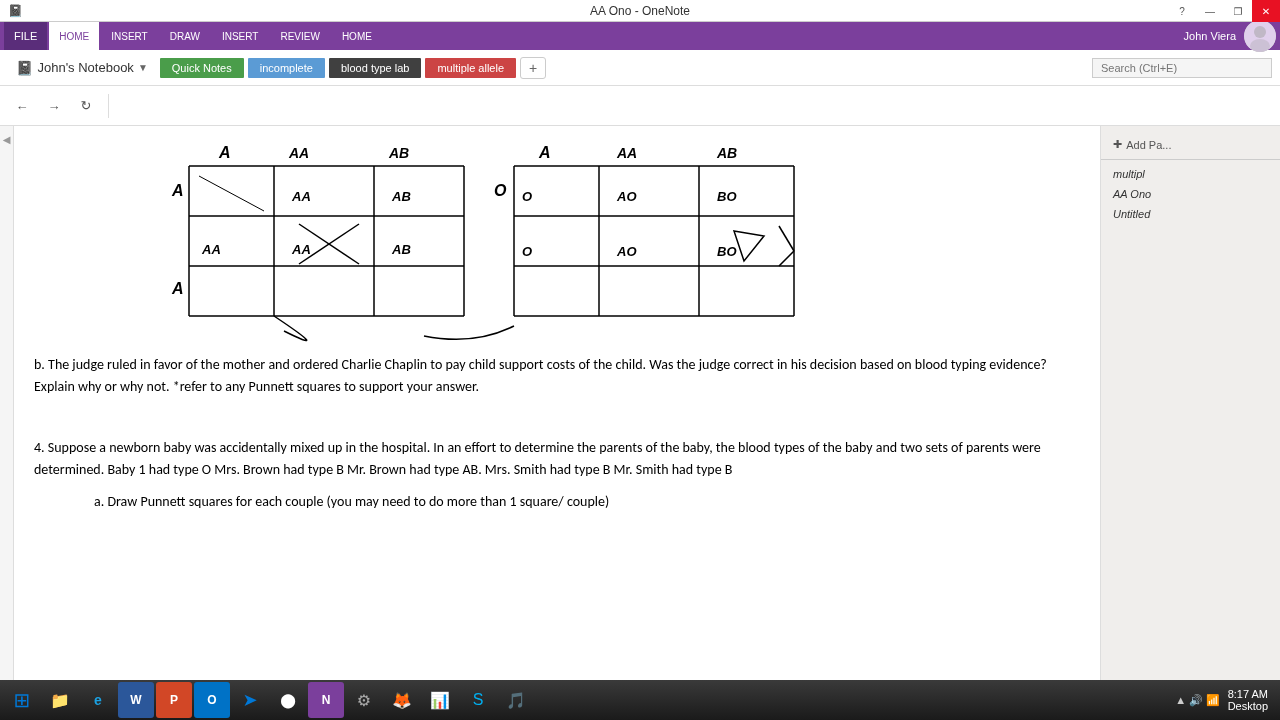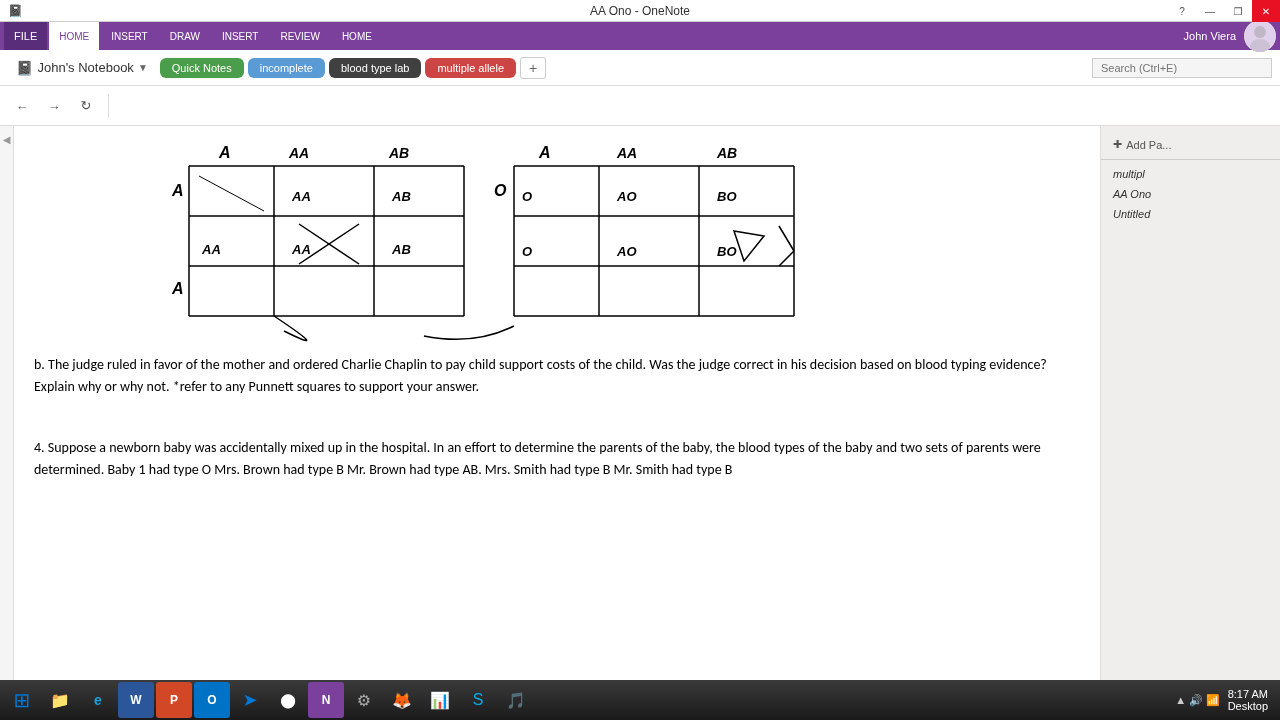--- a/index.html
+++ b/index.html
@@ -92,21 +92,21 @@
       gap: 4px;
       font-size: 13px;
       font-weight: 500;
       color: #333;
       padding: 4px 8px;
       cursor: pointer;
     }
     .page-tab {
       padding: 4px 12px;
       font-size: 11px;
-      border-radius: 6px;
+      border-radius: 1px;
       cursor: pointer;
       color: white;
     }
     .tab-quick { background: #4a9d4a; }
     .tab-incomplete { background: #5b9bd5; }
     .tab-blood { background: #404040; }
     .tab-multiple { background: #cc4444; }
     .tab-add {
       background: transparent;
       color: #666;
@@ -407,20 +407,23 @@
     <div class="note-content">
       <div class="question-text">
         <span style="font-family:'Calibri',Arial,sans-serif;font-size:14px;line-height:1.55;">b. The judge ruled in favor of the mother and ordered Charlie Chaplin to pay child support costs of the child. Was the judge correct in his decision based on blood typing evidence? Explain why or why not. *refer to any Punnett squares to support your answer.</span>
       </div>
 
 
       <div class="question-4" style="margin-top:40px;font-family:'Calibri',Arial,sans-serif;font-size:14px;line-height:1.55;">
         <span>4. Suppose a newborn baby was accidentally mixed up in the hospital. In an effort to determine the parents of the baby, the blood types of the baby and two sets of parents were determined. Baby 1 had type O Mrs. Brown had type B Mr. Brown had type AB.  Mrs. Smith had type B Mr. Smith had type B</span>
       </div>
 
+      <div class="question-4a" style="margin-top:10px;margin-left:60px;font-family:'Calibri',Arial,sans-serif;font-size:14px;line-height:1.55;">
+        <span>a. Draw Punnett squares for each couple (you may need to do more than 1 square/ couple)</span>
+      </div>
     </div>
 
   </div>
 
   <div class="right-sidebar">
     <div class="right-sidebar-header">
       <span>✚</span>
       <span>Add Pa...</span>
     </div>
     <div style="height:1px;background:#ccc;margin:4px 0;"></div>

